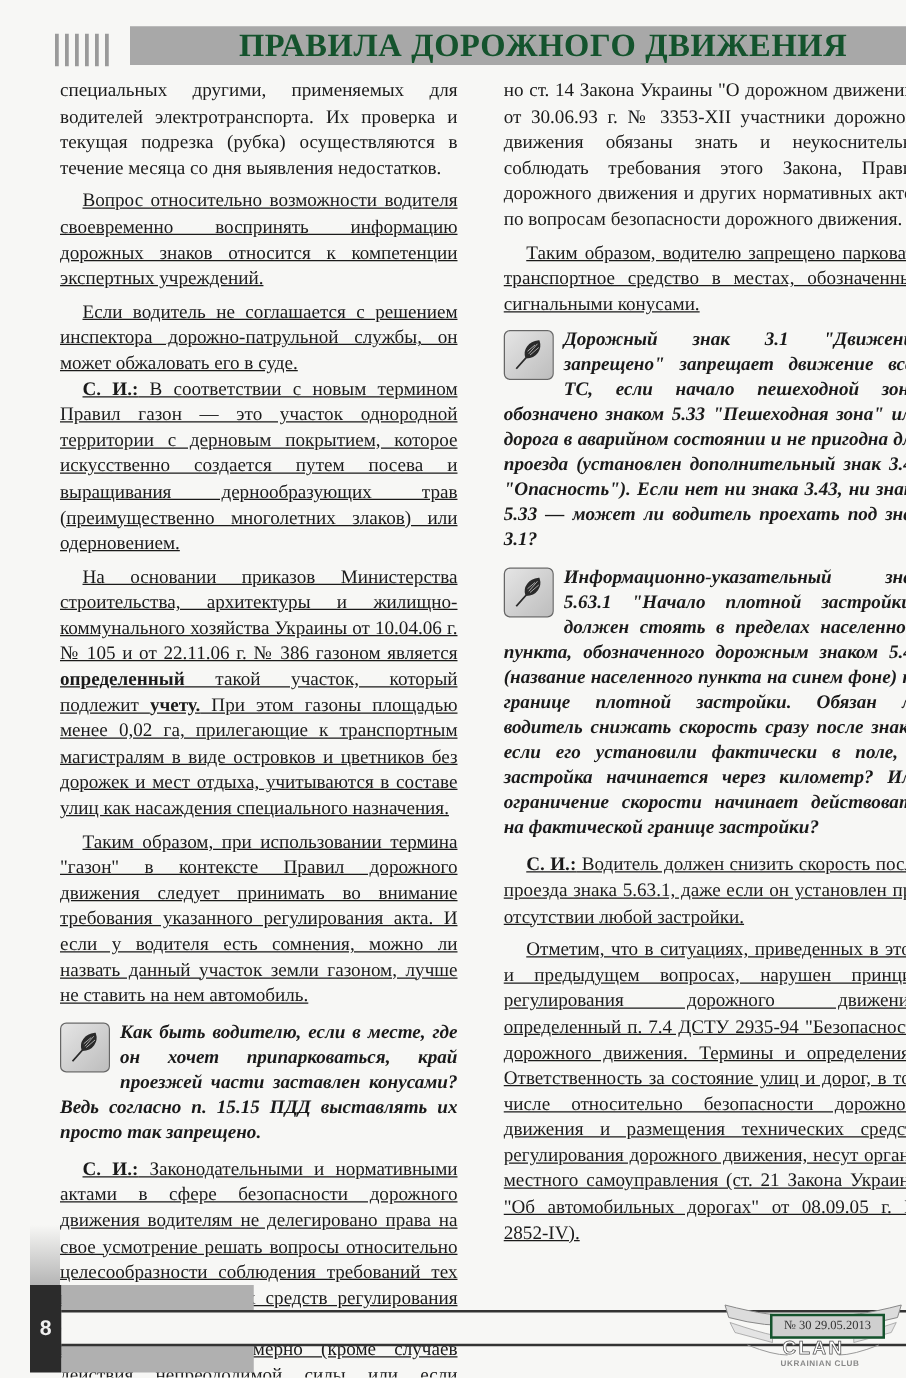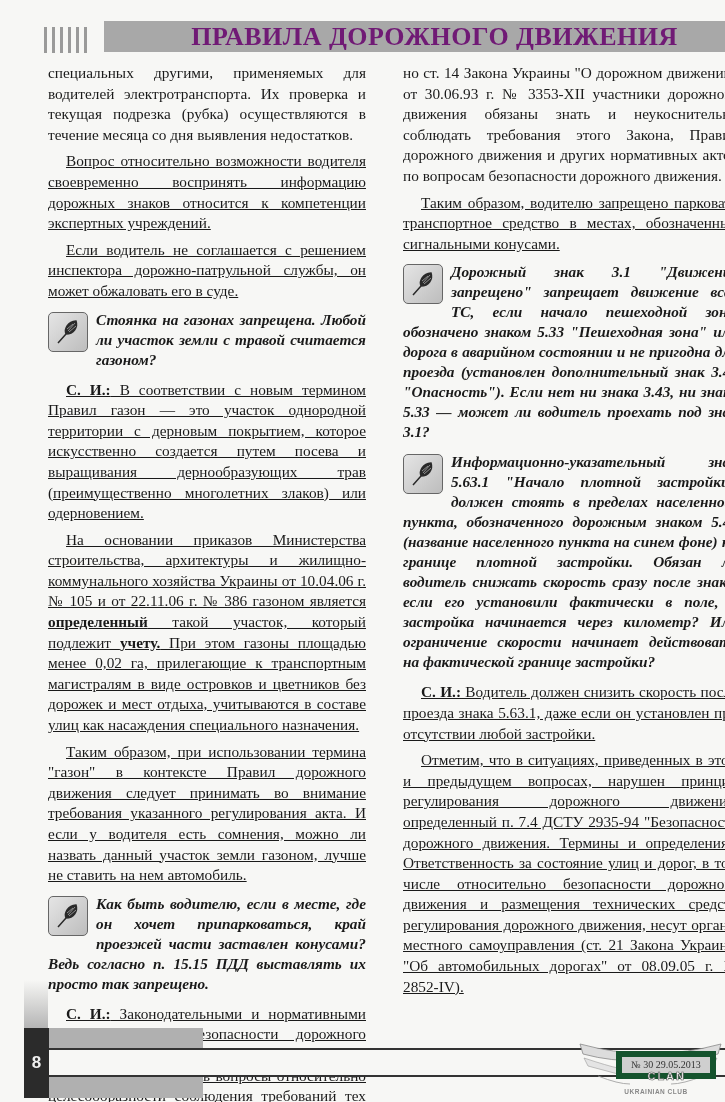--- a/index.html
+++ b/index.html
@@ -12,21 +12,21 @@
   
   .hdr-bars { position:absolute; left:44px; top:27px; width:50px; height:26px; display:flex; gap:5px; }
   .hdr-bars span { display:block; width:3px; height:26px; background:#9a9a9a; }
   .hdr-band {
     position:absolute; left:104px; top:21px; width:621px; height:31px;
     background:#a8a8a8;
     display:flex; align-items:center; justify-content:center;
   }
   .hdr-title {
     font-family:"Liberation Serif","DejaVu Serif",serif;
-    font-size:26px; font-weight:bold; letter-spacing:0.5px; color:#701a75;
+    font-size:26px; font-weight:bold; letter-spacing:0.5px; color:#14532d;
     margin-left:40px;
     text-align:center;
   }
   
   .col { position:absolute; top:63px; font-size:15.3px; line-height:20.6px; text-align:justify; }
   .col-left { left:48px; width:318px; }
   .col-right { left:386px; width:335px;margin-left:17px; }
   .col p { margin:0; }
   .indent { text-indent:18px;text-decoration:underline; }
   .gap { margin-top:6px !important; }
@@ -49,26 +49,26 @@
   .ftr-num-box { position:absolute; left:24px; top:1028px; width:25px; height:70px; background:#2b2b2b;
     display:flex; align-items:center; justify-content:center; }
   .ftr-num { color:#f0f0f0; font-family:"Liberation Sans","DejaVu Sans",sans-serif; font-weight:bold; font-size:17px; }
   .ftr-band { position:absolute; left:49px; top:1028px; width:154px; height:70px; background:#b0b0b0; }
   .ftr-white { position:absolute; left:49px; top:1049px; width:655px; height:27px; background:#f7f7f5; }
   .ftr-line1 { position:absolute; left:49px; top:1048px; width:676px; height:2px; background:#333; }
   .ftr-line2 { position:absolute; left:49px; top:1075px; width:676px; height:2px; background:#333; }
   .logo { position:absolute; left:578px; top:1040px; width:145px; height:60px; }
   .logo-issue {
     position:absolute; left:38px; top:11px; width:88px; height:16px;
-    background:#cfcfcf; border:6px solid #14532d;
+    background:#cfcfcf; border:2px solid #14532d;
     font-size:10px; line-height:16px; text-align:center; color:#333;
     font-family:"Liberation Serif",serif;
   }
-  .logo-clan { position:absolute; left:48px; top:30px; width:60px; text-align:right;
-    font-family:"Liberation Sans",sans-serif; font-size:11px; color:#fff;
+  .logo-clan { position:absolute; left:48px; top:30px; width:60px; text-align:left;
+    font-family:"Liberation Sans",sans-serif; font-size:15px; color:#fff;
     -webkit-text-stroke:0.6px #555; letter-spacing:2px; font-weight:bold; }
   .logo-club { position:absolute; left:33px; top:48px; width:90px; text-align:center;
     font-family:"Liberation Sans",sans-serif; font-size:6.5px; color:#888; letter-spacing:0.5px; font-weight:bold; }
   .logo svg { position:absolute; left:0; top:0; }
 </style>
 </head>
 <body>
 
 <div class="hdr-bars">
   <span></span>
@@ -80,29 +80,20 @@
 </div>
 <div class="hdr-band">
   <div class="hdr-title">ПРАВИЛА ДОРОЖНОГО ДВИЖЕНИЯ</div>
 </div>
 
 <div class="col col-left">
   <p>специальных другими, применяемых для водителей электротранспорта. Их проверка и текущая подрезка (рубка) осуществляются в течение месяца со дня выявления недостатков.</p>
   <p class="indent gap">Вопрос относительно возможности водителя своевременно воспринять информацию дорожных знаков относится к компетенции экспертных учреждений.</p>
   <p class="indent gap">Если водитель не соглашается с решением инспектора дорожно-патрульной службы, он может обжаловать его в суде.</p>
 
-  <div class="q">
-    <span class="q-icon">
-      <svg viewBox="0 0 28 28">
-          <path d="M4 25 L12 16 M12 16 C10 10 14 4 22 3 C24 9 20 16 12 16 Z" fill="#2a2a2a" stroke="#2a2a2a" stroke-width="1.5"></path>
-          <path d="M14 13 L21 5 M13 11 L19 6 M15 14 L22 8" stroke="#aaa" stroke-width="0.8"></path>
-        </svg>
-    </span>
-    <span>Стоянка на газонах запрещена. Любой ли участок земли с травой считается газоном?</span>
-  </div>
 
   <p class="indent"><span class="ans-label">С. И.:</span><span> В соответствии с новым термином Правил газон — это участок однородной территории с дерновым покрытием, которое искусственно создается путем посева и выращивания дернообразующих трав (преимущественно многолетних злаков) или одерновением.</span></p>
   <p class="indent gap"><span>На основании приказов Министерства строительства, архитектуры и жилищно-коммунального хозяйства Украины от 10.04.06 г. № 105 и от 22.11.06 г. № 386 газоном является </span><span class="bold">определенный</span><span> такой участок, который подлежит </span><span class="bold">учету.</span><span> При этом газоны площадью менее 0,02 га, прилегающие к транспортным магистралям в виде островков и цветников без дорожек и мест отдыха, учитываются в составе улиц как насаждения специального назначения.</span></p>
   <p class="indent gap">Таким образом, при использовании термина "газон" в контексте Правил дорожного движения следует принимать во внимание требования указанного регулирования акта. И если у водителя есть сомнения, можно ли назвать данный участок земли газоном, лучше не ставить на нем автомобиль.</p>
 
   <div class="q">
     <span class="q-icon">
       <svg viewBox="0 0 28 28">
           <path d="M4 25 L12 16 M12 16 C10 10 14 4 22 3 C24 9 20 16 12 16 Z" fill="#2a2a2a" stroke="#2a2a2a" stroke-width="1.5"></path>
           <path d="M14 13 L21 5 M13 11 L19 6 M15 14 L22 8" stroke="#aaa" stroke-width="0.8"></path>

